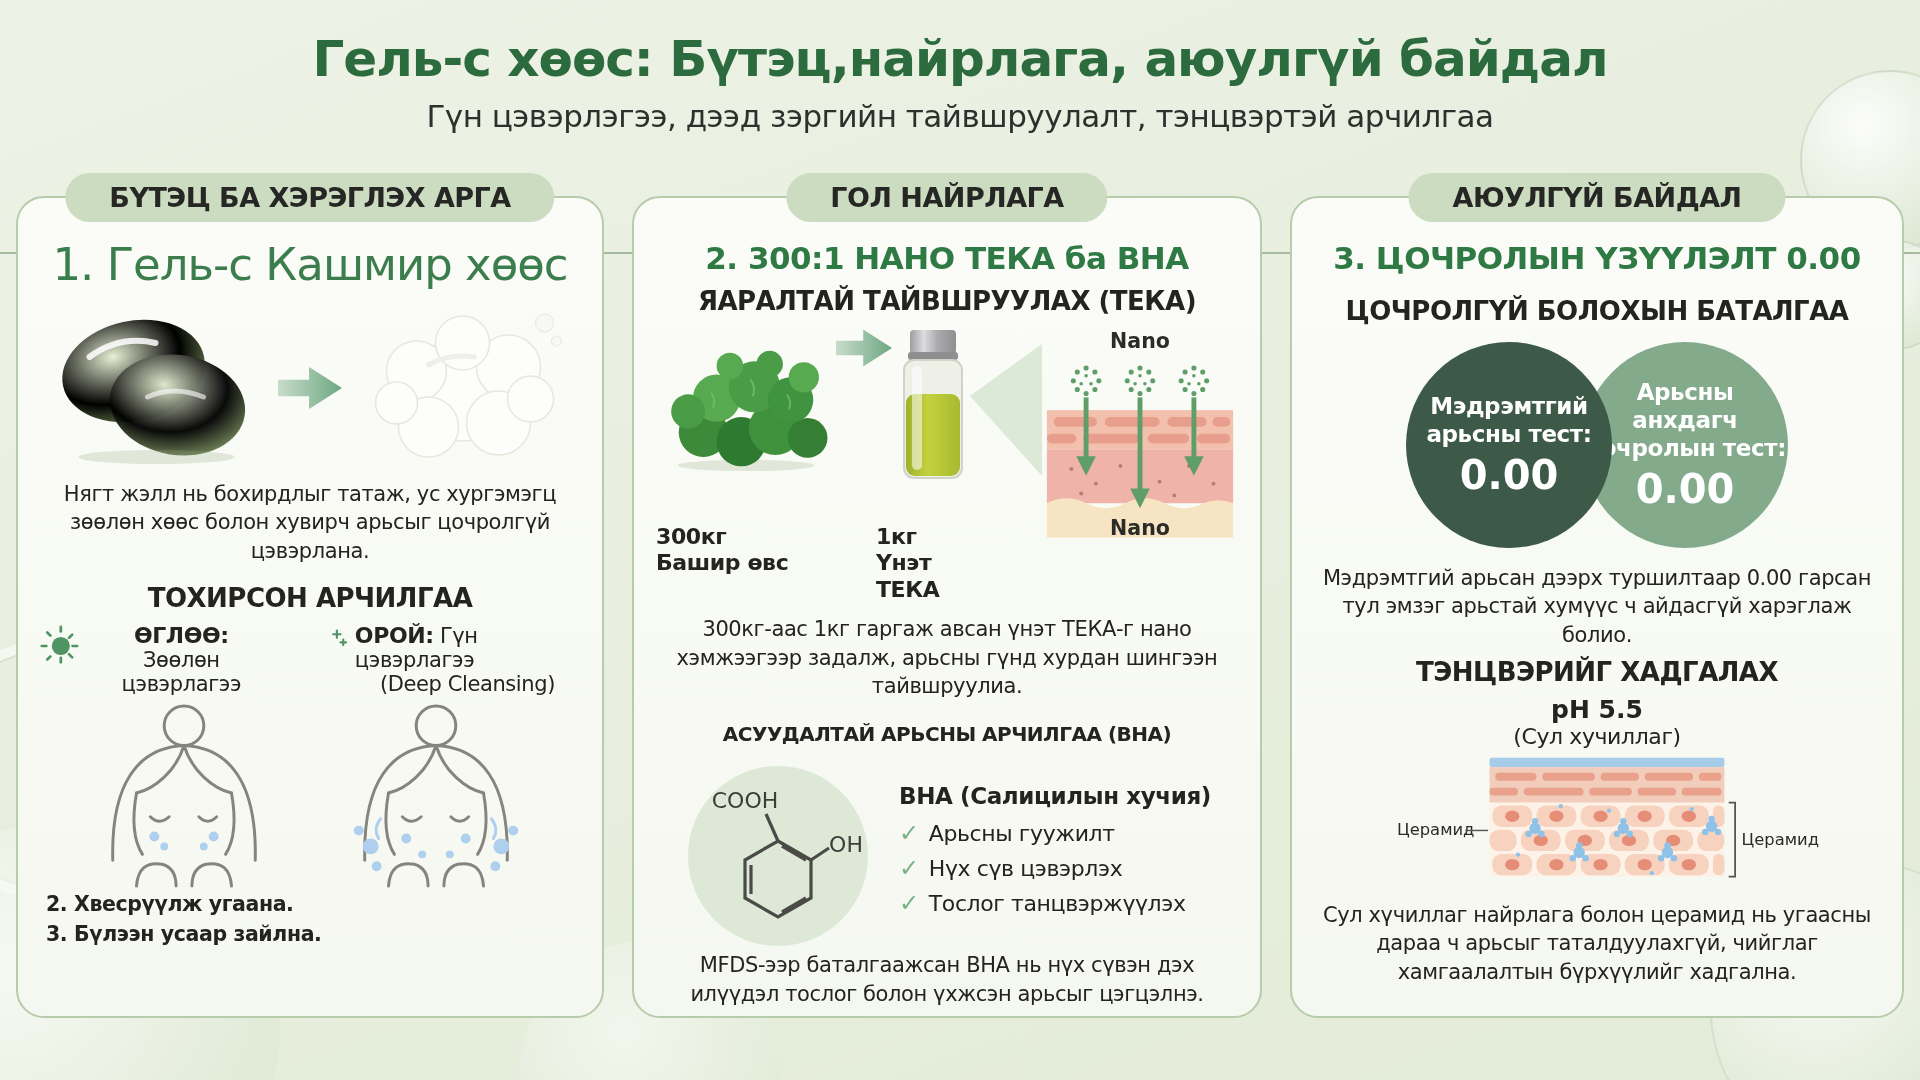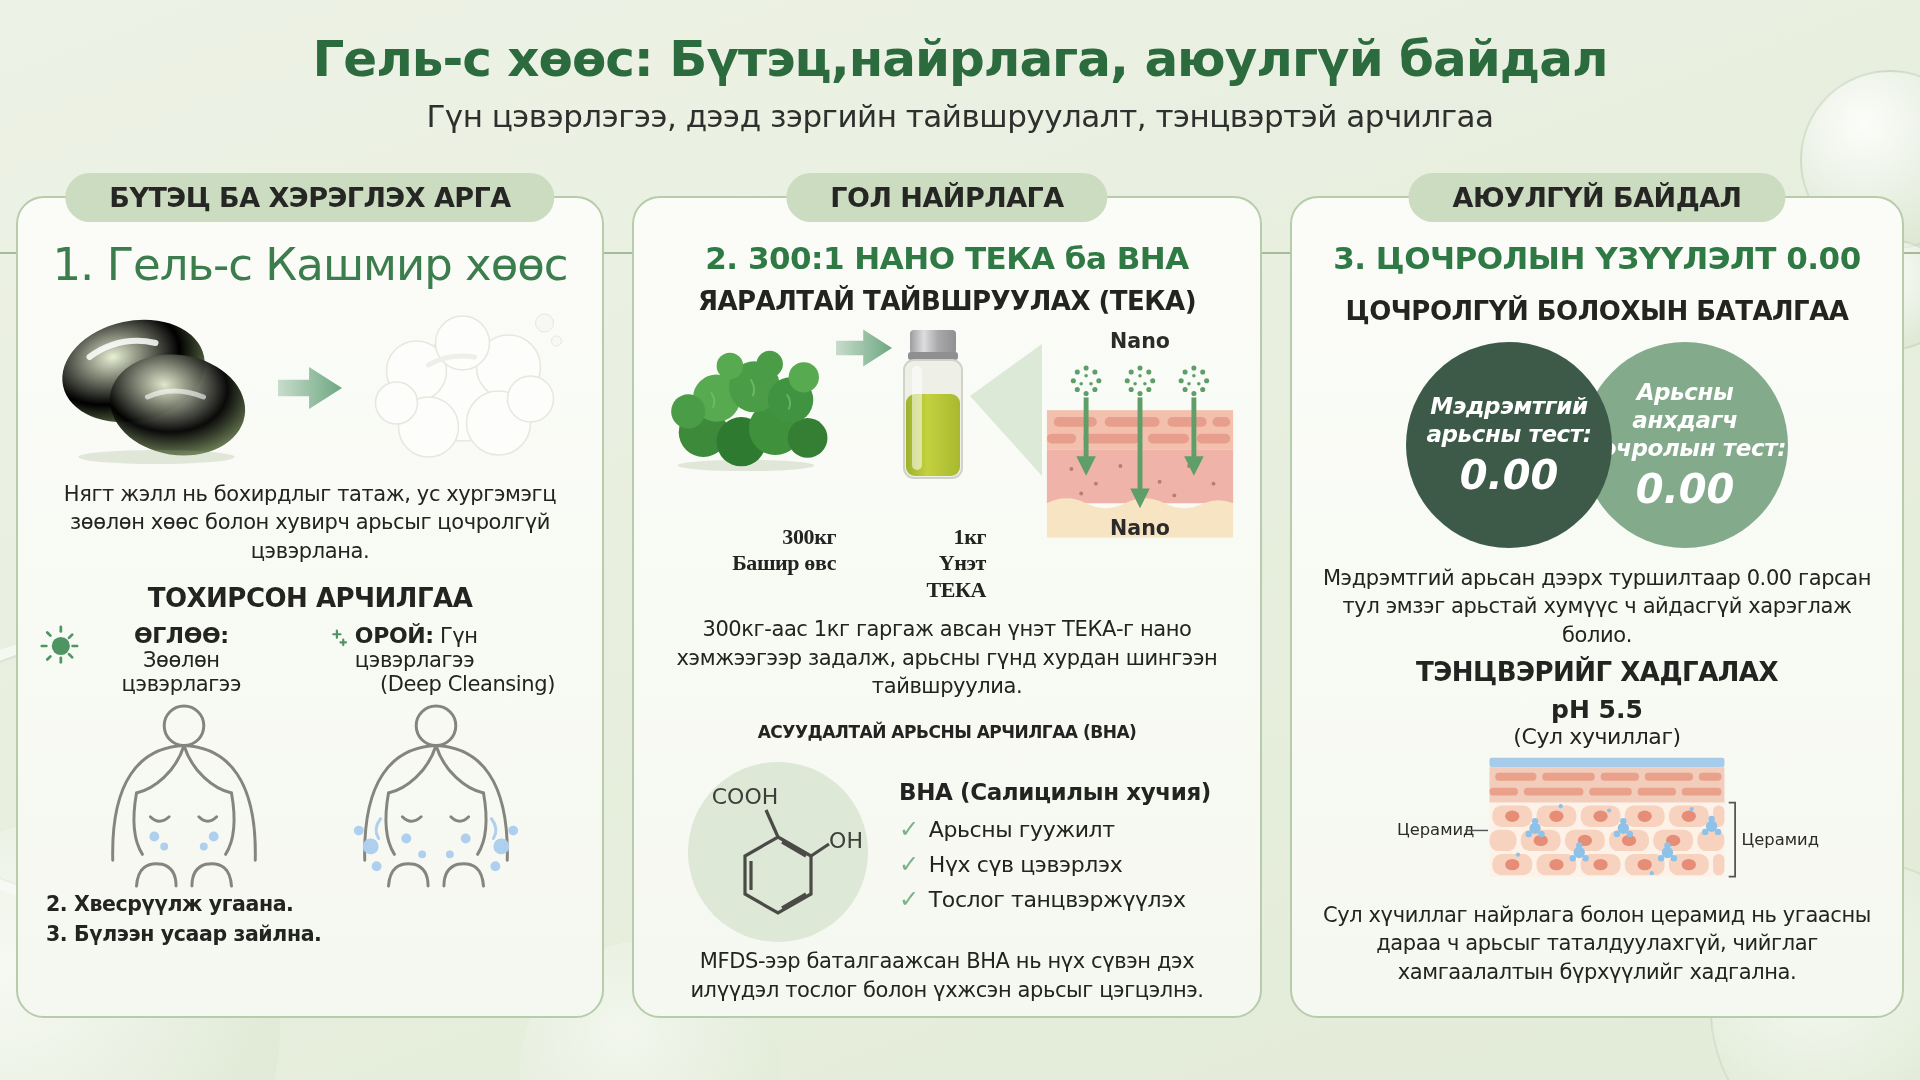--- a/index.html
+++ b/index.html
@@ -60,29 +60,29 @@
   .routine-text { text-align:center; }
   .routine-bold { font-size:22px; font-weight:700; color:#232321; letter-spacing:-.4px; }
   .routine-normal { font-size:21px; font-weight:500; color:#232321; letter-spacing:-.4px; }
   .faces-row { display:flex; justify-content:center; gap:52px; margin-top:4px; }
   .steps-row { display:flex; justify-content:space-between; width:100%; padding:0 6px; margin-top:2px; }
   .steps { font-size:20.5px; font-weight:600; color:#232321; line-height:1.45; letter-spacing:-.4px; }
 
   
   .ingredient-row { display:flex; justify-content:center; margin-top:10px; }
   .ing-labels { display:flex; width:100%; margin-top:-34px; }
-  .ing-label { font-size:22px; font-weight:700; color:#232321; text-align:right; line-height:1.2; letter-spacing:-.4px;font-family:Liberation Serif, serif; }
+  .ing-label { font-size:22px; font-weight:700; color:#232321; text-align:left; line-height:1.2; letter-spacing:-.4px; }
   .bha-row { display:flex; align-items:center; justify-content:center; gap:26px; margin-top:10px; width:100%; }
   .bha-right { text-align:left; }
   .bha-title { font-size:23px; font-weight:700; color:#232321; letter-spacing:-.4px; margin-bottom:10px; }
   .check-item { display:flex; align-items:center; gap:10px; font-size:22px; font-weight:500; color:#232321; margin:7px 0; letter-spacing:-.4px; }
   .check-mark { color:#79b287; font-size:24px; font-weight:700; }
 
   
-  .venn { display:flex; justify-content:center; margin-top:16px;font-style:italic; }
+  .venn { display:flex; justify-content:center; margin-top:16px; }
   .circle { width:206px; height:206px; border-radius:50%; display:flex; flex-direction:column;
     align-items:center; justify-content:center; text-align:center; color:#fff; }
   .circle-dark { background:#3d5a49; z-index:2; }
   .circle-light { background:#84aa8c; margin-left:-30px; z-index:1; }
   .circle-label { font-size:23px; font-weight:700; line-height:1.22; letter-spacing:-.4px; }
   .circle-value { font-size:40px; font-weight:700; margin-top:4px; }
   .ph-line1 { font-size:25px; font-weight:700; color:#232321; margin-top:8px; }
   .ph-line2 { font-size:22px; font-weight:500; color:#232321; margin-top:0px; letter-spacing:-.4px; }
   .spacer-grow { flex:1 1 auto; }
 </style>
@@ -394,21 +394,21 @@
         </div>
         <div style="width:40px;"></div>
         <div class="ing-label" style="width:110px;">
           <div>1кг</div>
           <div>Үнэт ТЕКА</div>
         </div>
       </div>
 
       <div class="body-text" style="margin-top:12px; max-width:580px;">300кг-аас 1кг гаргаж авсан үнэт ТЕКА-г нано хэмжээгээр задалж, арьсны гүнд хурдан шингээн тайвшруулиа.</div>
 
-      <div class="h-dark" style="margin-top:22px; font-size:17px;">АСУУДАЛТАЙ АРЬСНЫ АРЧИЛГАА (ВНА)</div>
+      <div class="h-dark" style="margin-top:22px; font-size:20px;">АСУУДАЛТАЙ АРЬСНЫ АРЧИЛГАА (ВНА)</div>
 
       <div class="bha-row">
         <svg width="190" height="195" viewBox="0 0 190 195">
           <circle cx="95" cy="100" r="90" fill="#dde8d6"></circle>
           <g stroke="#4a4a46" stroke-width="3.2" fill="none">
             <polygon points="95,85 128,104 128,142 95,161 62,142 62,104"></polygon>
             <line x1="68" y1="109" x2="68" y2="138"></line>
             <line x1="99" y1="90" x2="123" y2="104"></line>
             <line x1="99" y1="156" x2="123" y2="142"></line>
             <line x1="95" y1="85" x2="83" y2="58"></line>

